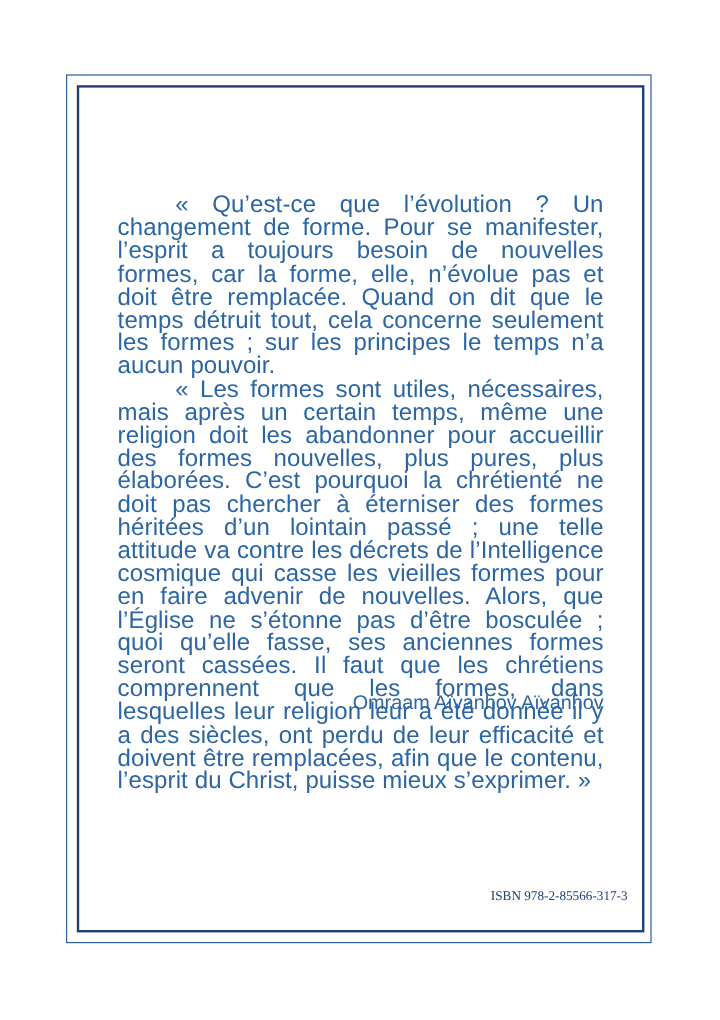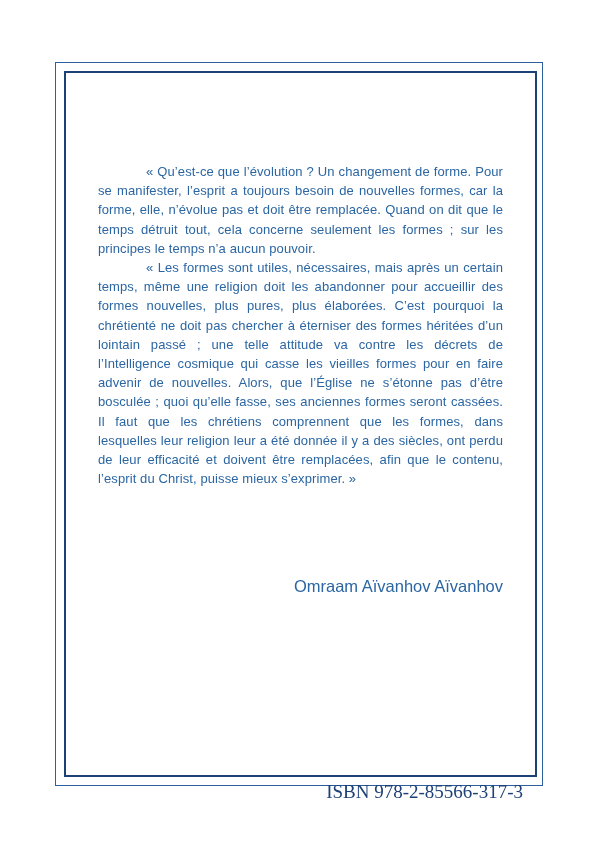--- a/index.html
+++ b/index.html
@@ -24,21 +24,21 @@
     width: 473px; height: 706px;
     border: 2px solid var(--frame-inner, #1d4076);
     box-sizing: border-box;
   }
   .quote-block {
     position: absolute;
     left: 98px; top: 162px;
     width: 405px;
     text-align: justify;
     color: var(--text-blue, #2b66a3);
-    font-size: 13px;
+    font-size: 20px;
     line-height: 19.2px;
     letter-spacing: 0.1px;
   }
   .quote-block p {
     margin: 0;
     text-indent: 48px;
   }
   .author-line {
     position: absolute;
     left: 98px; top: 577px;
@@ -48,23 +48,22 @@
     font-size: 16.5px;
     line-height: 19px;
   }
   .colophon {
     position: absolute;
     top: 739px;
     right: 77px;
     text-align: right;
     font-family: "Liberation Serif", serif;
     color: var(--frame-inner, #1d4076);
-    font-size: 19px;
+    font-size: 11px;
     line-height: 17.5px;
-    margin-top: 44px;
   }
 </style>
 </head>
 <body style="--page-bg: #ffffff; --frame-outer: #2e5f9e; --frame-inner: #1d4076; --text-blue: #2b66a3;">
 
 <div class="outer-frame"></div>
 <div class="inner-frame"></div>
 
 <div class="quote-block">
   <p>«&nbsp;Qu’est-ce que l’évolution&nbsp;? Un changement de forme. Pour se manifester, l’esprit a toujours besoin de nouvelles formes, car la forme, elle, n’évolue pas et doit être remplacée. Quand on dit que le temps détruit tout, cela concerne seulement les formes&nbsp;; sur les principes le temps n’a aucun pouvoir.</p>

